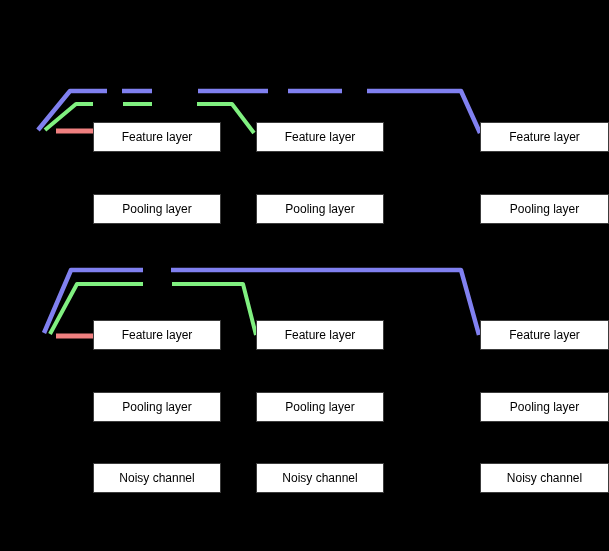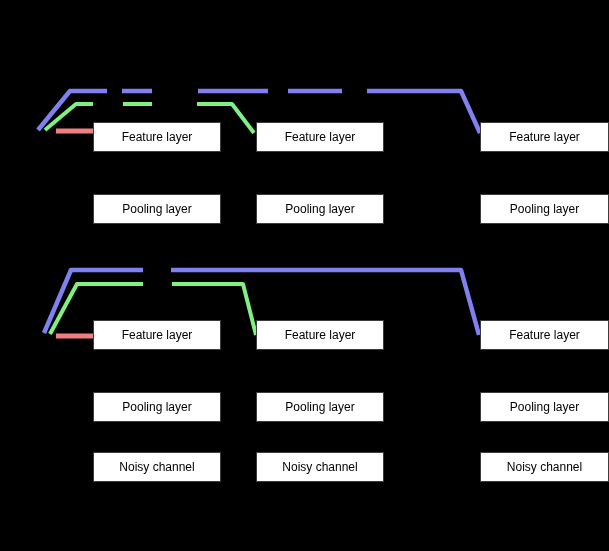--- a/index.html
+++ b/index.html
@@ -20,21 +20,21 @@
     background:#ffffff;
     border:1px solid #3c3c3c;
     color:#000000;
     display:flex;align-items:center;justify-content:center;
     font-size:12px;line-height:1;
     white-space:nowrap;
   }
   
   .c1{left:93px;}  .c2{left:256px;} .c3{left:480px;width:129px;}
   .u-r1{top:122px;} .u-r2{top:194px;}
-  .l-r1{top:320px;} .l-r2{top:392px;} .l-r3{top:452px;}
+  .l-r1{top:320px;} .l-r2{top:392px;} .l-r3{top:463px;}
 </style>
 </head>
 <body>
 
 <div class="stage">
 
   <svg class="lines" viewBox="0 0 609 551" xmlns="http://www.w3.org/2000/svg">
 
     <path stroke-width="4.5" d="M38,130 L70,91 L107,91 M122,91 L152,91 M198,91 L268,91 M288,91 L342,91 M367,91 L461,91 L480,133" stroke="#8080f0"></path>
     <path stroke-width="4" d="M45,130 L76,104 L93,104 M123,104 L152,104 M197,104 L232,104 L254,133" stroke="#80f080"></path>

